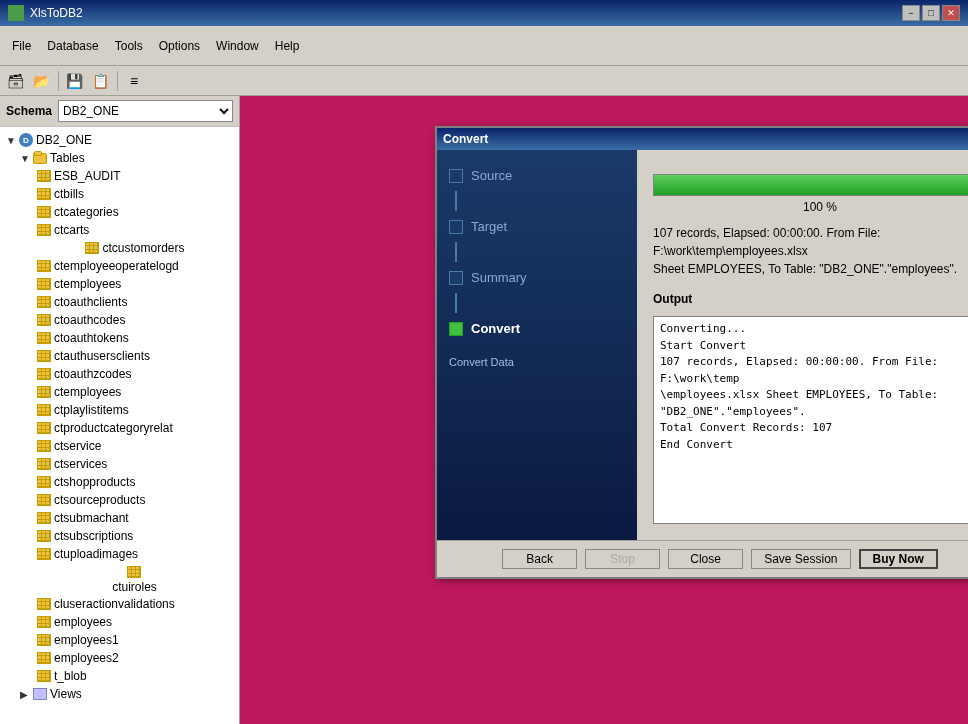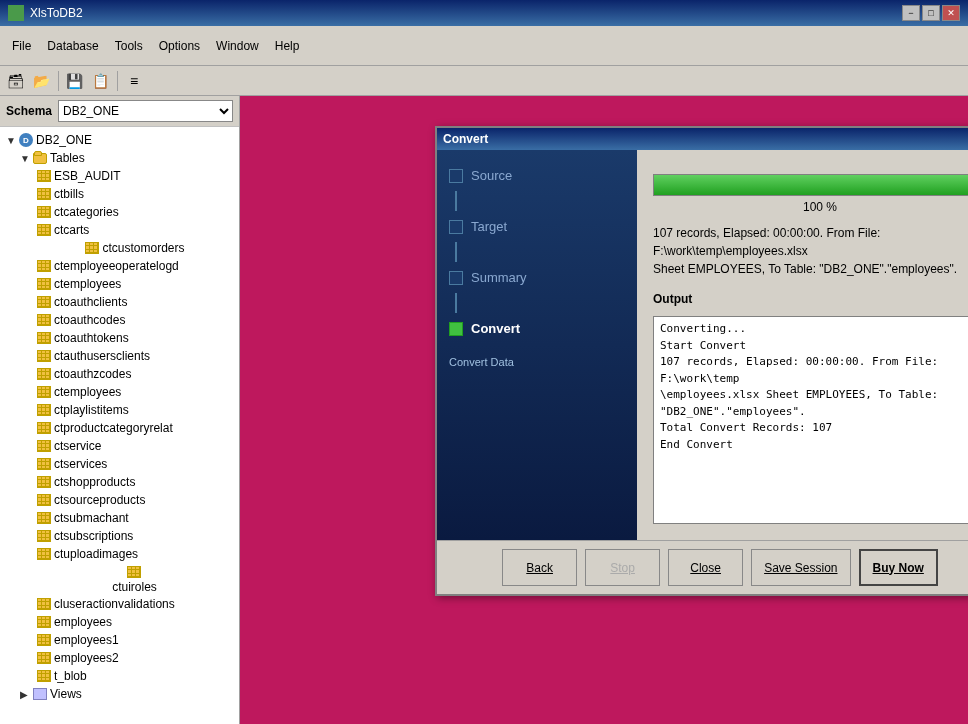--- a/index.html
+++ b/index.html
@@ -356,30 +356,29 @@
     
     .dialog-footer {
       display: flex;
       justify-content: center;
       gap: 8px;
       padding: 8px 12px;
       border-top: 1px solid #a0a0a0;
     }
     .dlg-btn {
       min-width: 75px;
-      height: 37px;
+      height: 20px;
       padding: 0 12px;
       background: #d4d0c8;
       border: 1px solid #888;
       cursor: pointer;
       font-size: 12px;
       display: flex;
       align-items: center;
       justify-content: center;
-      text-decoration: underline;
     }
     .dlg-btn.disabled {
       color: #aaa;
       cursor: default;
     }
     .dlg-btn-buynow {
       background: #d4d0c8;
       border: 2px solid #444;
       font-weight: bold;
     }

